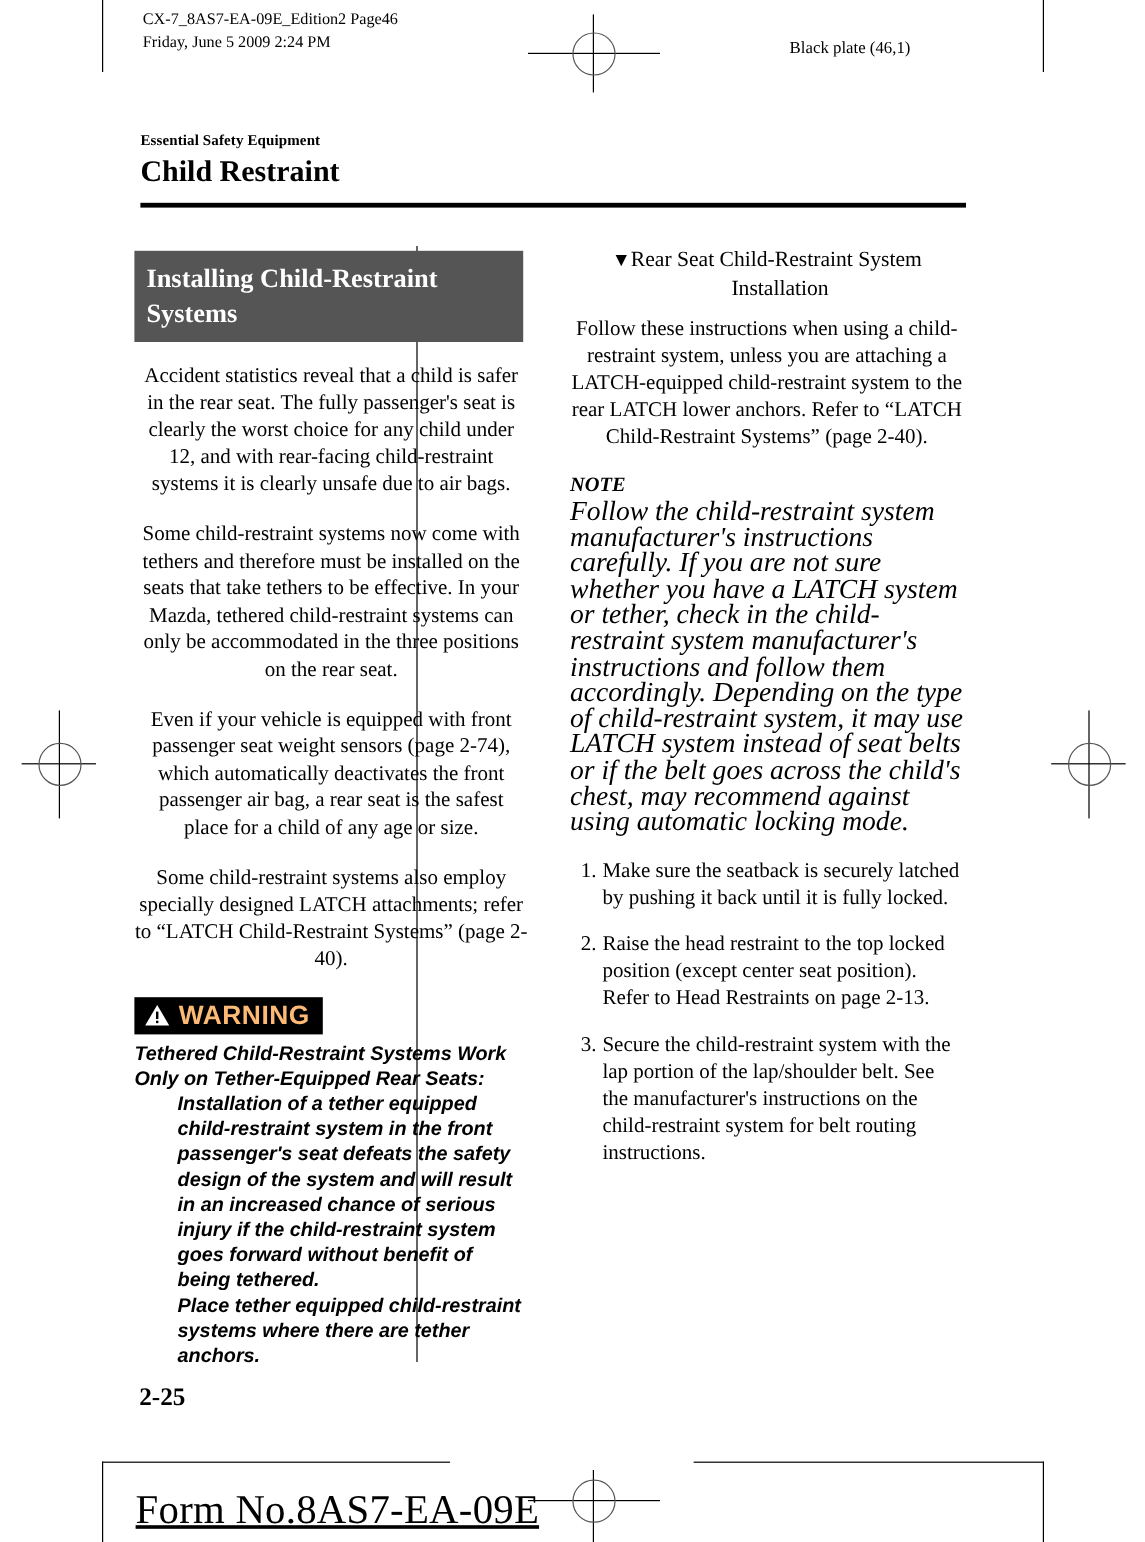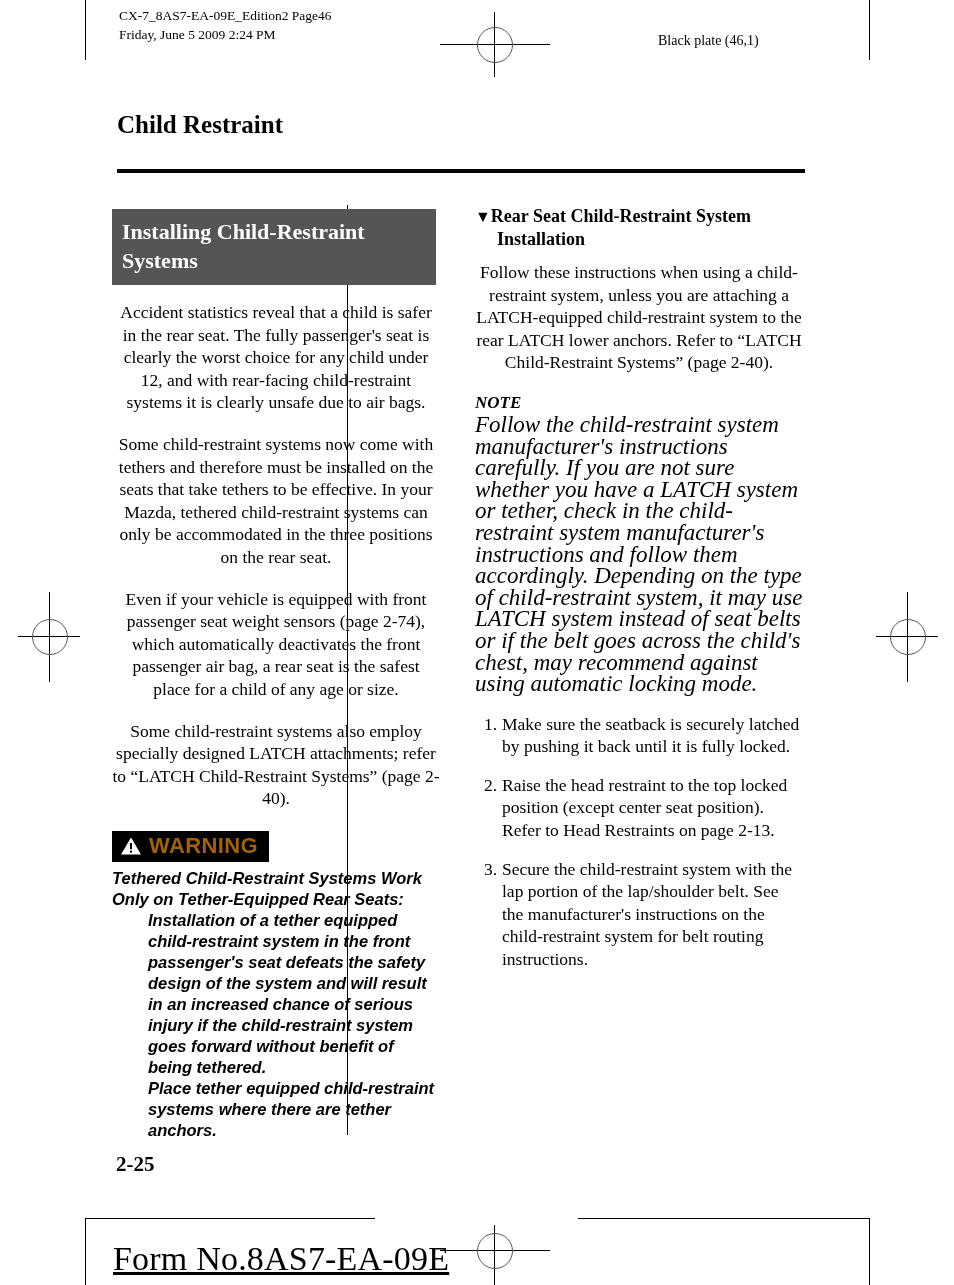--- a/index.html
+++ b/index.html
@@ -127,25 +127,26 @@
   p.body {
     font-size: 17.5px;
     line-height: 22.6px;
     margin: 0 0 19px 0;
     text-align: center;
   }
 
   
   .sub-head {
     font-size: 18px;
-    font-weight: bold;
+    font-weight: normal;
     line-height: 23px;
     margin: 0 0 10px 0;
     padding-left: 22px;
     text-indent: -22px;
+    text-align: center;
   }
   .tri-bullet {
     font-size: 16px;
     line-height: 23px;
   }
 
   
   .note-label {
     font-size: 17px;
     font-weight: bold;
@@ -180,21 +181,21 @@
     text-align: right;
     font-size: 17.5px;
   }
   ol.steps li .txt { display: block; }
 
   
   .warn-banner {
     display: inline-flex;
     align-items: center;
     background: #000000;
-    color: #a16207;
+    color: #fdba74;
     padding: 3px 11px 4px 8px;
     margin: 2px 0 6px 0;
   }
   .warn-tri {
     display: inline-block;
     width: 22px;
     height: 20px;
     margin-right: 7px;
     flex: 0 0 auto;
   }
@@ -272,20 +273,21 @@
   <div class="h-line" style="left:0px;  top:25px; width:110px;"></div>
   <div class="v-line" style="left:54px; top:0px;  height:60px;"></div>
   <div class="circle" style="left:37px; top:8px;  width:34px; height:34px;"></div>
 </div>
 
 <div class="slug-left" style="white-space: pre-line;">CX-7_8AS7-EA-09E_Edition2 Page46
 Friday, June 5 2009 2:24 PM</div>
 <div class="slug-right">Black plate (46,1)</div>
 
 <div class="page-header">
+  <div class="eyebrow">Essential Safety Equipment</div>
   <h1 class="chapter-title">Child Restraint</h1>
 </div>
 <div class="header-rule"></div>
 
 <div class="col-divider"></div>
 
 <div class="columns">
 
   <div class="col col-left">
 

